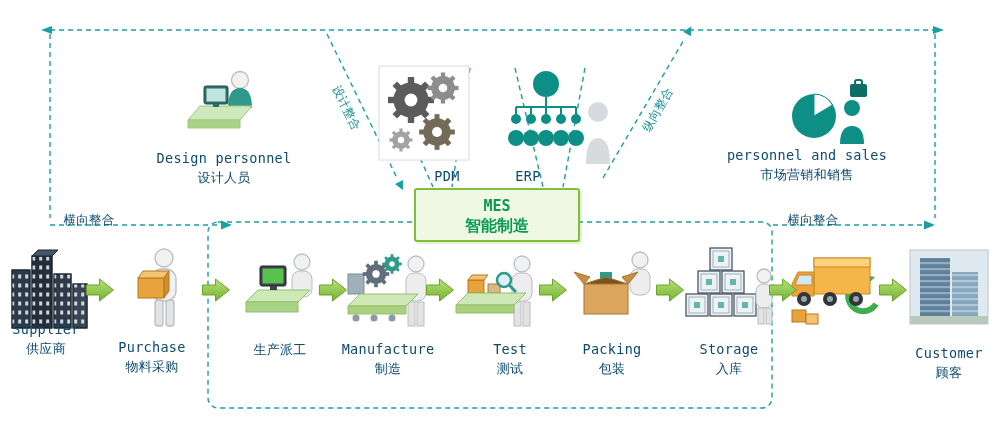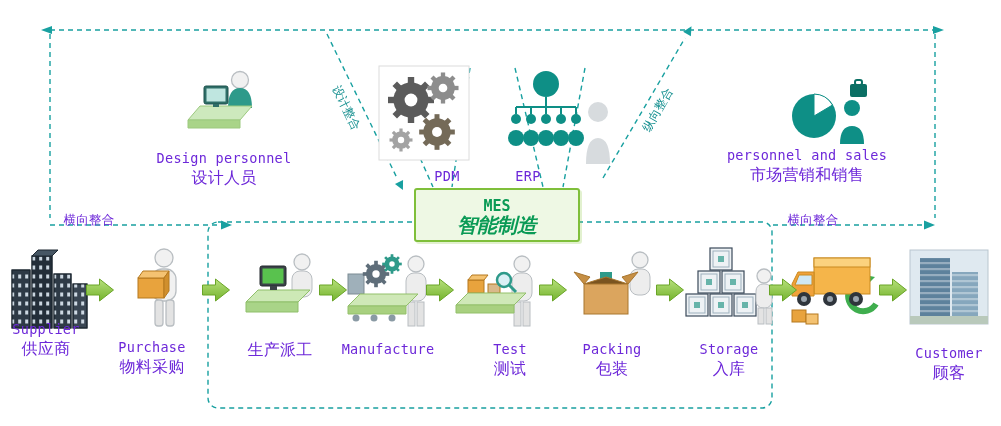--- a/index.html
+++ b/index.html
@@ -1,30 +1,30 @@
 <!DOCTYPE html>
 <html><head>
 <meta charset="utf-8">
 <style>
   html,body{margin:0;padding:0;background:#ffffff;}
   .stage{position:relative;width:1001px;height:426px;background:#ffffff;overflow:hidden;
          font-family:"DejaVu Sans Mono","Liberation Mono",monospace;}
   .art{position:absolute;left:0;top:0;width:1001px;height:426px;}
   .dln{stroke:#18a0a0;stroke-width:1.4;fill:none;stroke-dasharray:5 4;}
   .ah{fill:#18a0a0;stroke:none;}
-  .lbl{position:absolute;transform:translateX(-50%);text-align:center;color:#6d28d9;
+  .lbl{position:absolute;transform:translateX(-50%);text-align:center;color:#0c4a6e;
        font-size:13.5px;line-height:19px;letter-spacing:.3px;white-space:nowrap;}
-  .lbl .zh{font-size:16px;}
+  .lbl .zh{font-size:13px;}
   .rot{position:absolute;color:#148f8f;font-size:12px;white-space:nowrap;}
   .mes-box{position:absolute;left:414px;top:188px;width:162px;height:50px;
            background:#eef8e4;border:2px solid #7fbf3a;border-radius:3px;
            display:flex;flex-direction:column;align-items:center;justify-content:center;
            color:#0a9a55;font-weight:bold;box-shadow:2px 2px 0 rgba(140,198,63,.25);}
   .mes-box .t1{font-size:15px;line-height:20px;}
-  .mes-box .t2{font-size:20px;line-height:19px;font-style:italic;}
+  .mes-box .t2{font-size:16px;line-height:19px;}
 </style>
 </head>
 <body>
 
 <div class="stage">
 
   <svg class="art" viewBox="0 0 1001 426">
     <defs>
       <linearGradient id="gGreen" x1="0" y1="0" x2="0" y2="1">
         <stop offset="0" stop-color="#b7e07c"></stop>
@@ -307,20 +307,21 @@
   </div>
   <div class="lbl" style="left:152px;top:338px">
     <div>Purchase</div>
     <div class="zh">物料采购</div>
   </div>
   <div class="lbl" style="left:280px;top:340px">
     <div class="zh">生产派工</div>
   </div>
   <div class="lbl" style="left:388px;top:340px">
     <div>Manufacture</div>
+    <div class="zh">制造</div>
   </div>
   <div class="lbl" style="left:510px;top:340px">
     <div>Test</div>
     <div class="zh">测试</div>
   </div>
   <div class="lbl" style="left:612px;top:340px">
     <div>Packing</div>
     <div class="zh">包装</div>
   </div>
   <div class="lbl" style="left:729px;top:340px">

